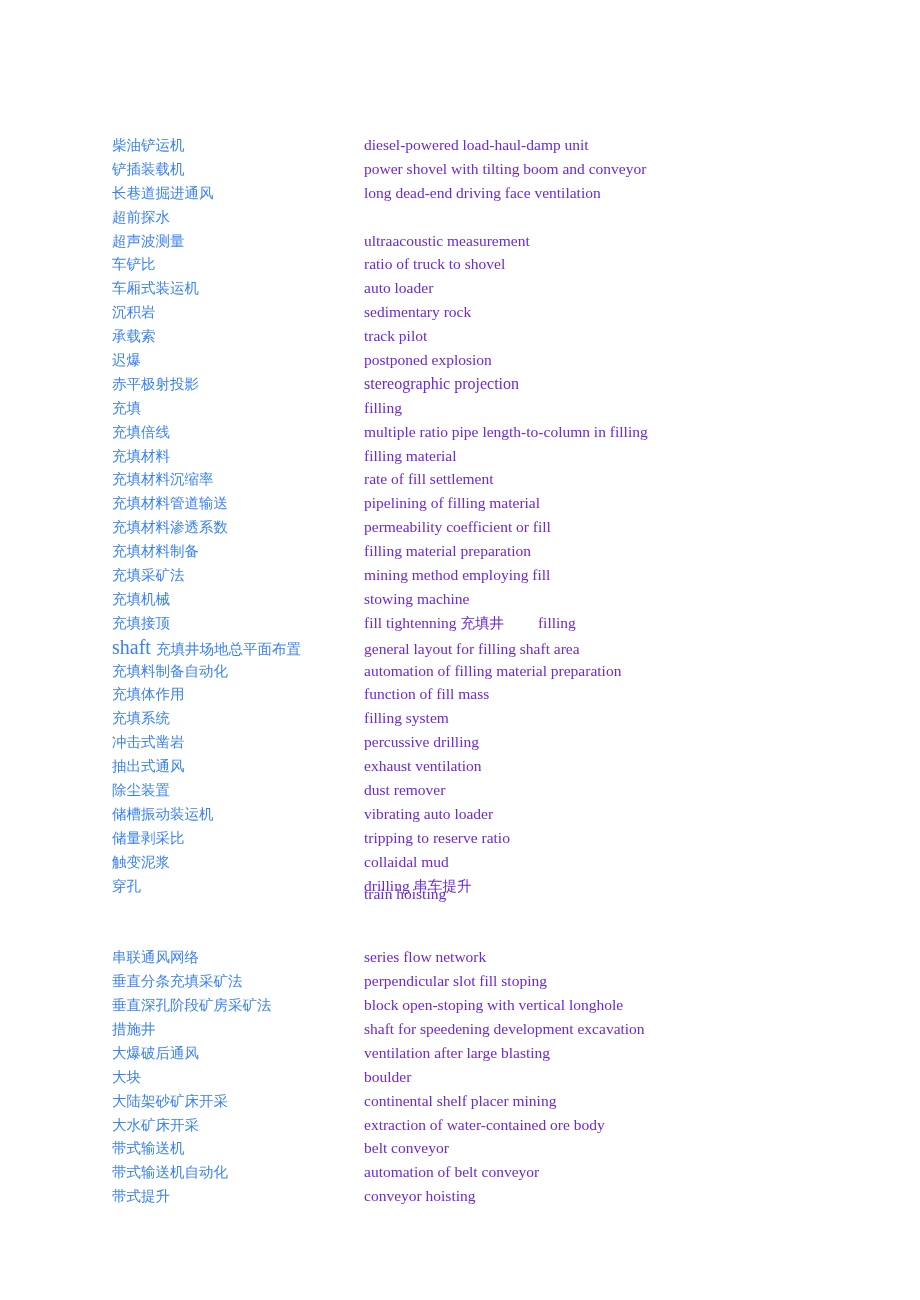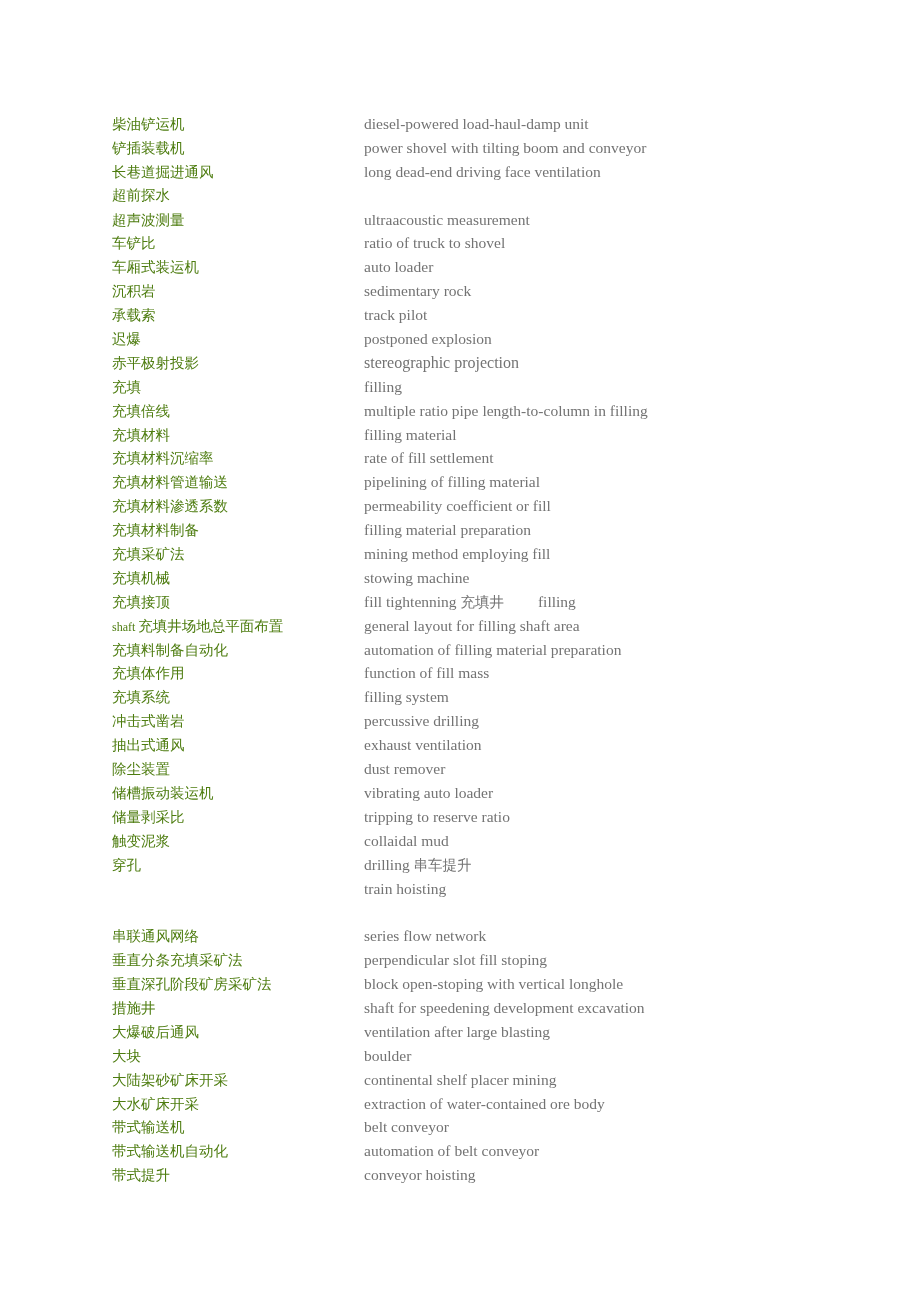--- a/index.html
+++ b/index.html
@@ -41,33 +41,34 @@
     line-height: 23.9px;
     white-space: nowrap;
   }
 
   .term {
     width: 252px;
     flex: 0 0 252px;
     font-family: "DejaVu Sans", "Liberation Sans", sans-serif;
     font-size: 14.5px;
     letter-spacing: 0px;
-    color: #4d7c0f;
+    color: #3b82f6;
+    margin-top: 22px;
   }
 
   .term .latin {
     font-family: "Liberation Serif", "DejaVu Serif", serif;
-    font-size: 12px;
+    font-size: 20px;
   }
 
   .gloss {
     flex: 1 1 auto;
     font-family: "Liberation Serif", "DejaVu Serif", serif;
     font-size: 15.5px;
-    color: #737373;
+    color: #6d28d9;
   }
 
   .gloss .cjk {
     font-family: "DejaVu Sans", "Liberation Sans", sans-serif;
     font-size: 14.5px;
     text-align: center;
   }
 
   .gloss .wide-gap {
     display: inline-block;

